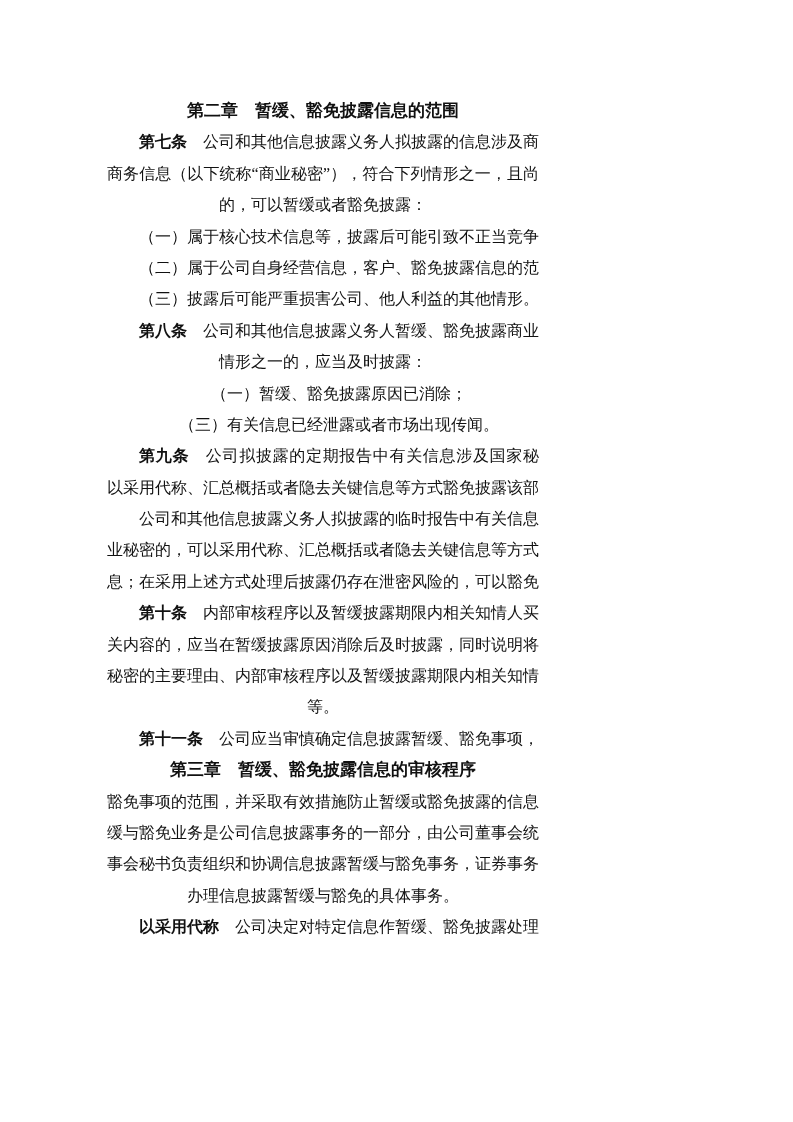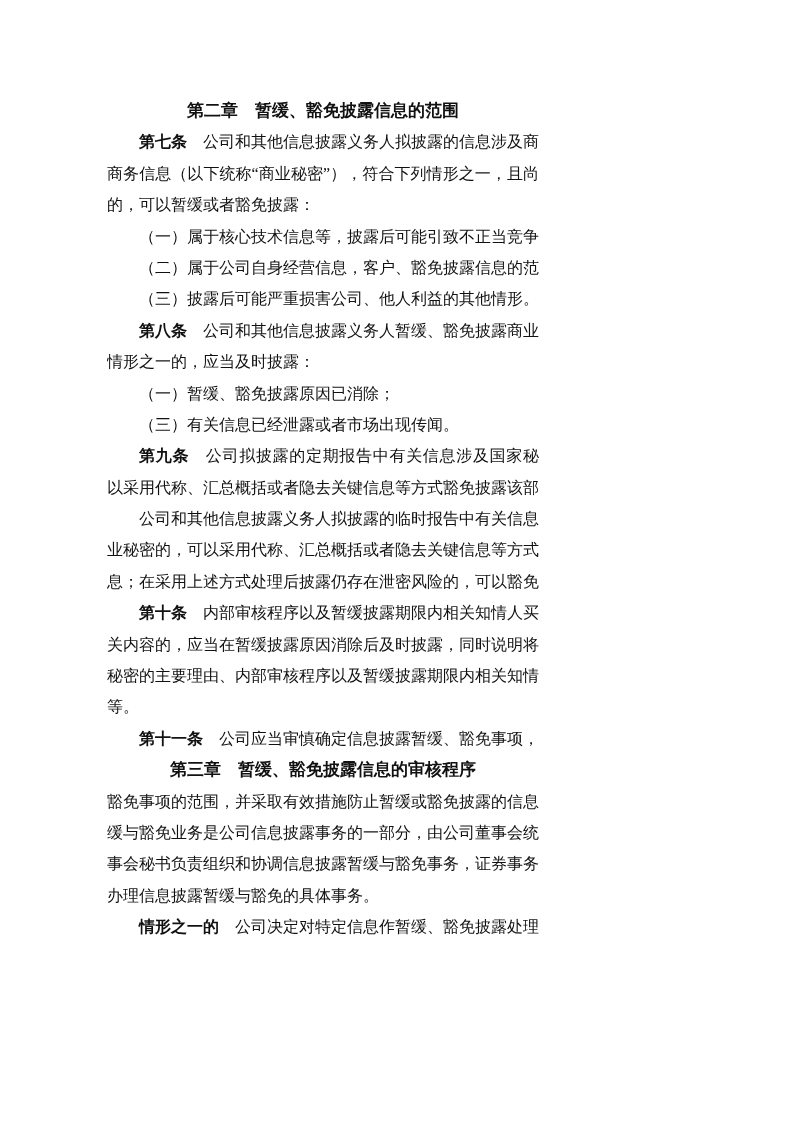--- a/index.html
+++ b/index.html
@@ -18,21 +18,21 @@
     font-size: 16px;
     box-sizing: border-box;
     padding: 95px 96px 0 107px;
     overflow: hidden;
   }
   .doc-line {
     height: 31.4px;
     line-height: 31.4px;
     white-space: normal;
     overflow: hidden;
-    text-align: left;
+    text-align: center;
   }
   .doc-line.indent {
     text-indent: 32px;
   }
   .doc-line.stretch {
     text-align: justify;
     text-align-last: justify;
   }
   .doc-line.heading {
     text-align: center;
@@ -68,15 +68,15 @@
       <div class="doc-line indent stretch"><b class="article">第十条</b><span>　内部审核程序以及暂缓披露期限内相关知情人买卖证券的情况</span></div>
       <div class="doc-line stretch"><span>关内容的，应当在暂缓披露原因消除后及时披露，同时说明将该信息认定为商业</span></div>
       <div class="doc-line stretch"><span>秘密的主要理由、内部审核程序以及暂缓披露期限内相关知情人买卖证券的情况</span></div>
       <div class="doc-line"><span>等。</span></div>
       <div class="doc-line indent stretch"><b class="article">第十一条</b><span>　公司应当审慎确定信息披露暂缓、豁免事项，不得随意扩大暂缓、</span></div>
       <div class="doc-line heading"><span>第三章　暂缓、豁免披露信息的审核程序</span></div>
       <div class="doc-line stretch"><span>豁免事项的范围，并采取有效措施防止暂缓或豁免披露的信息泄露。信息披露暂</span></div>
       <div class="doc-line stretch"><span>缓与豁免业务是公司信息披露事务的一部分，由公司董事会统一领导和管理，董</span></div>
       <div class="doc-line stretch"><span>事会秘书负责组织和协调信息披露暂缓与豁免事务，证券事务部协助董事会秘书</span></div>
       <div class="doc-line"><span>办理信息披露暂缓与豁免的具体事务。</span></div>
-      <div class="doc-line indent stretch"><b class="article">情形之一的</b><span>　公司决定对特定信息作暂缓、豁免披露处理的，应当由公司董事</span></div>
+      <div class="doc-line indent stretch"><b class="article">以采用代称</b><span>　公司决定对特定信息作暂缓、豁免披露处理的，应当由公司董事</span></div>
     </div>
 </div>
 
 </body></html>

